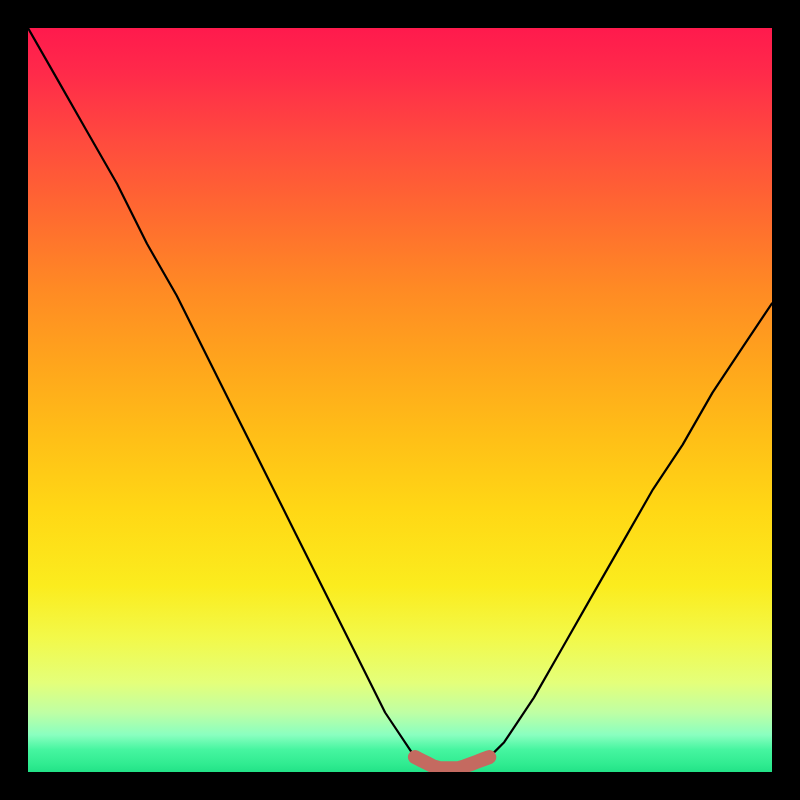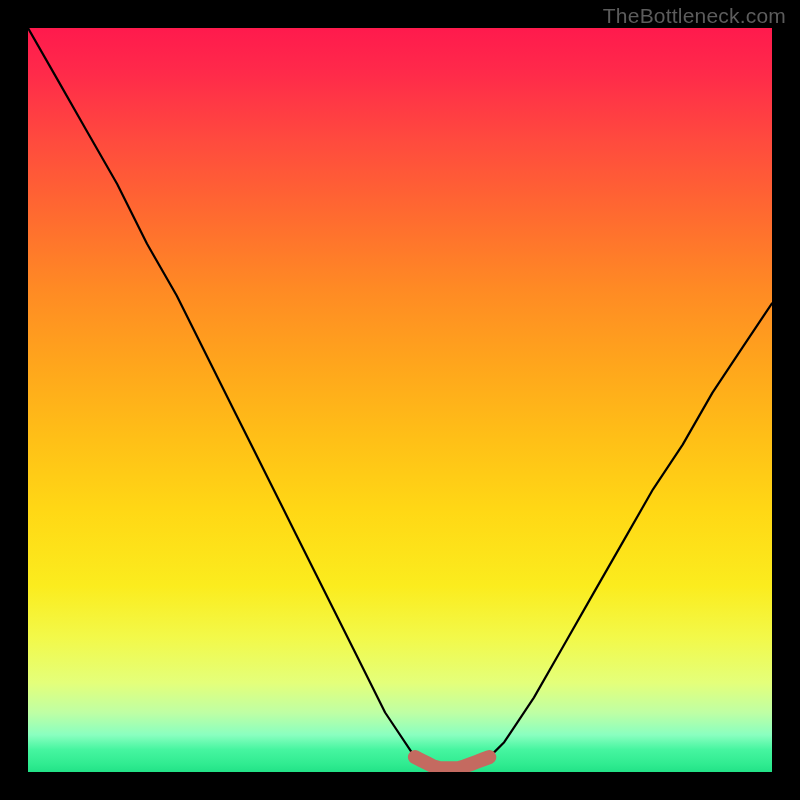--- a/index.html
+++ b/index.html
@@ -79,14 +79,13 @@
     <div class="gradient-bg"></div>
 
     <svg class="curve-svg" viewBox="0 0 744 744" preserveAspectRatio="none">
 
       <path id="curve-path" fill="none" stroke="#000" stroke-width="2.2" stroke-linecap="round" stroke-linejoin="round" d="M0.0 0.0 L29.8 52.1 L59.5 104.2 L89.3 156.2 L119.0 215.8 L148.8 267.8 L178.6 327.4 L208.3 386.9 L238.1 446.4 L267.8 505.9 L297.6 565.4 L327.4 625.0 L357.1 684.5 L386.9 729.1 L409.2 740.3 L431.5 740.3 L461.3 729.1 L476.2 714.2 L505.9 669.6 L535.7 617.5 L565.4 565.4 L595.2 513.4 L625.0 461.3 L654.7 416.6 L684.5 364.6 L714.2 319.9 L744.0 275.3"></path>
 
       <path id="valley-path" fill="none" stroke="#c46a60" stroke-width="14" stroke-linecap="round" d="M386.9 729.1 L393.1 732.2 L399.3 735.3 L405.5 738.4 L411.7 740.3 L417.9 740.3 L424.1 740.3 L430.3 740.3 L436.5 738.4 L442.7 736.1 L448.9 733.8 L455.1 731.4 L461.3 729.1"></path>
     </svg>
   </div>
 
-  <div class="watermark">TheBottleneck.com</div>
 </div>
 
 </body></html>

